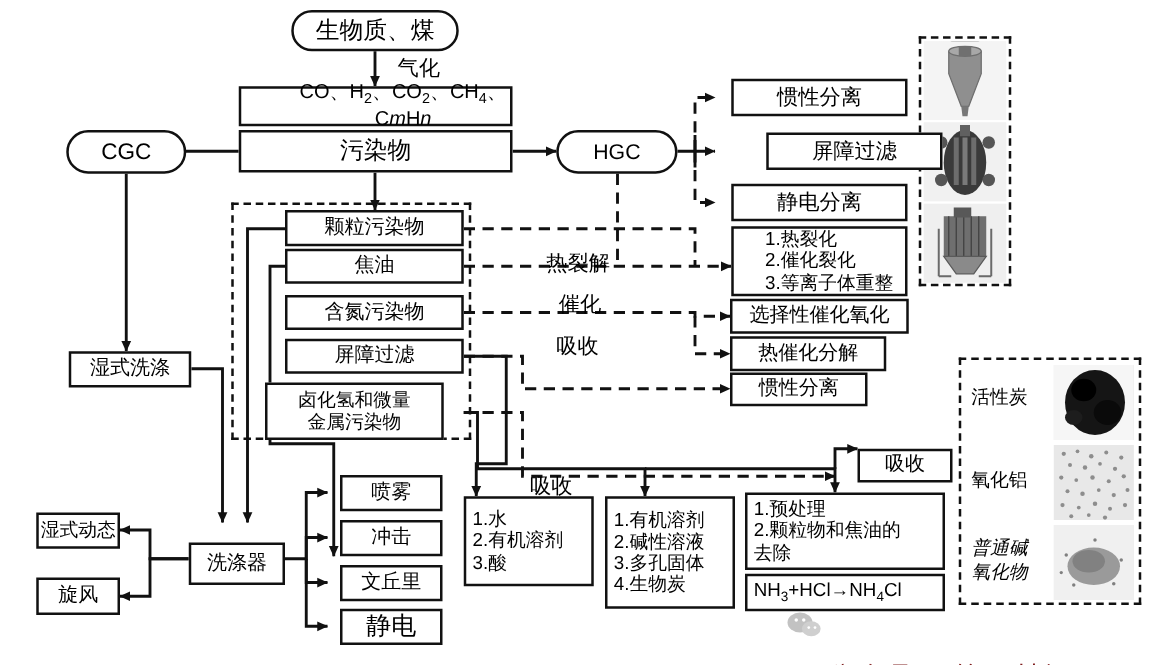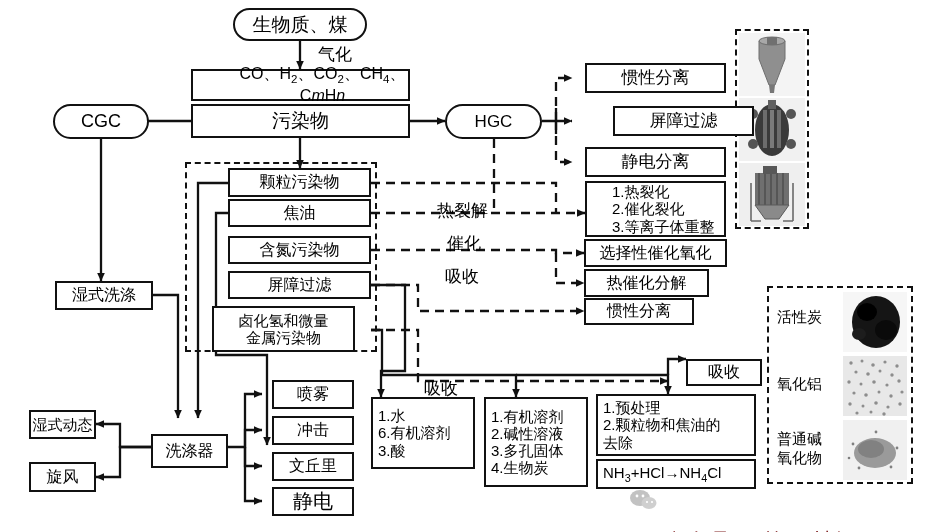--- a/index.html
+++ b/index.html
@@ -172,21 +172,21 @@
             <circle cx="20" cy="50" r="1.5"></circle>
           <circle cx="33" cy="47" r="1.8"></circle>
             <circle cx="45" cy="51" r="1.6"></circle>
             <circle cx="57" cy="48" r="1.7"></circle>
           <circle cx="14" cy="57" r="1.6"></circle>
             <circle cx="28" cy="56" r="1.5"></circle>
             <circle cx="41" cy="58" r="1.7"></circle>
         </g>
       </svg>
     </div>
-    <div class="lbl multi" style="left:8px;top:142px;width:64px;font-size:15px;line-height:1.25;">普通碱
+    <div class="lbl multi" style="left:8px;top:142px;width:64px;font-size:15px;line-height:1.25;font-style:italic;">普通碱
 氧化物</div>
     <div class="photo" style="left:74px;top:132px;width:64px;height:60px;">
       <svg viewBox="0 0 64 60" width="64" height="60">
         <rect width="64" height="60" fill="#f0f0f0"></rect>
         <ellipse cx="32" cy="33" rx="21" ry="15" fill="#9a9a9a"></ellipse>
         <ellipse cx="28" cy="29" rx="13" ry="9" fill="#818181"></ellipse>
         <g fill="#808080">
           <circle cx="10" cy="24" r="1.4"></circle>
             <circle cx="54" cy="28" r="1.4"></circle>
           <circle cx="16" cy="48" r="1.4"></circle>
@@ -233,21 +233,21 @@
   <div class="node" style="left:29px;top:410px;width:67px;height:29px;font-size:15px;">湿式动态</div>
   <div class="node" style="left:29px;top:462px;width:67px;height:30px;font-size:16px;">旋风</div>
   <div class="node" style="left:151px;top:434px;width:77px;height:34px;font-size:16px;">洗涤器</div>
 
   <div class="node" style="left:272px;top:380px;width:82px;height:29px;font-size:16px;">喷雾</div>
   <div class="node" style="left:272px;top:416px;width:82px;height:29px;font-size:16px;">冲击</div>
   <div class="node" style="left:272px;top:452px;width:82px;height:29px;font-size:16px;">文丘里</div>
   <div class="node" style="left:272px;top:487px;width:82px;height:29px;font-size:20px;">静电</div>
 
   <div class="node multi lstart" style="left:371px;top:397px;width:104px;height:72px;font-size:15px;">1.水
-6.有机溶剂
+2.有机溶剂
 3.酸</div>
   <div class="node multi lstart" style="left:484px;top:397px;width:104px;height:90px;font-size:15px;">1.有机溶剂
 2.碱性溶液
 3.多孔固体
 4.生物炭</div>
   <div class="node multi lstart" style="left:596px;top:394px;width:160px;height:62px;font-size:15px;">1.预处理
 2.颗粒物和焦油的
 去除</div>
   <div class="node lstart" style="left:596px;top:459px;width:160px;height:30px;font-size:15px;">
     <span>NH<sub>3</sub>+HCl→NH<sub>4</sub>Cl</span>

